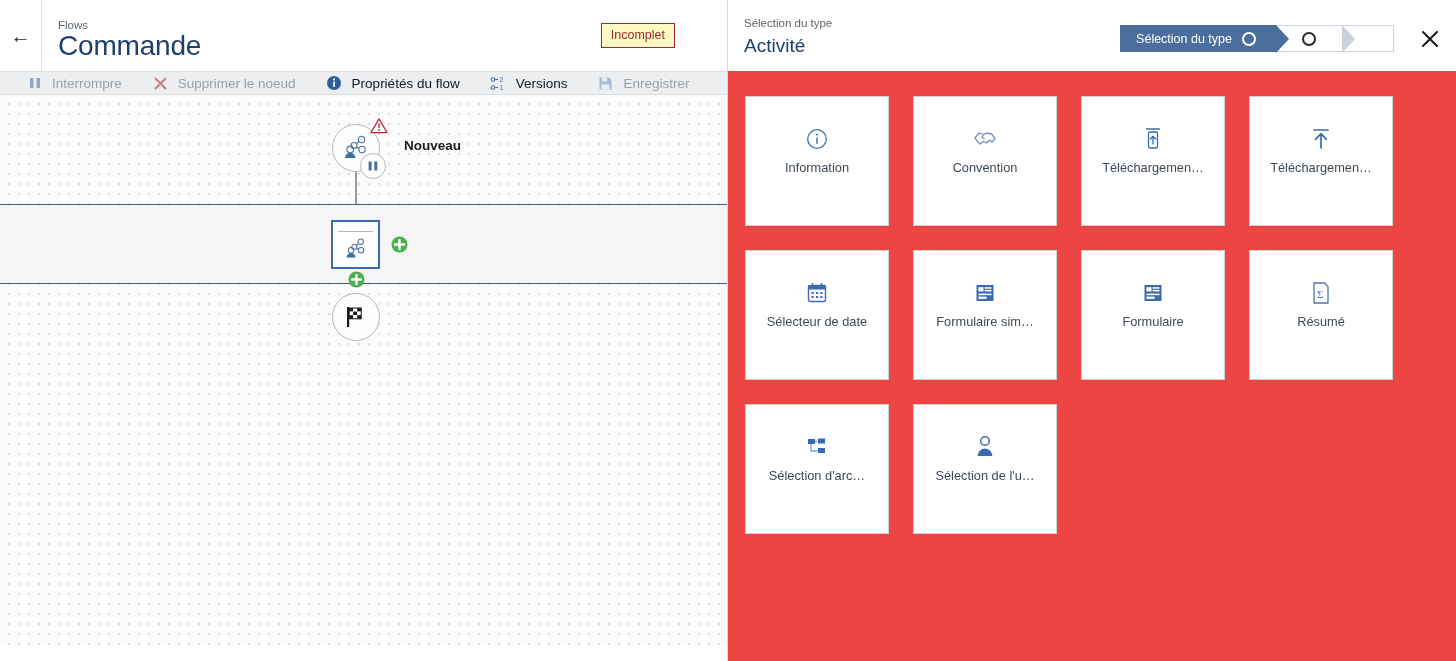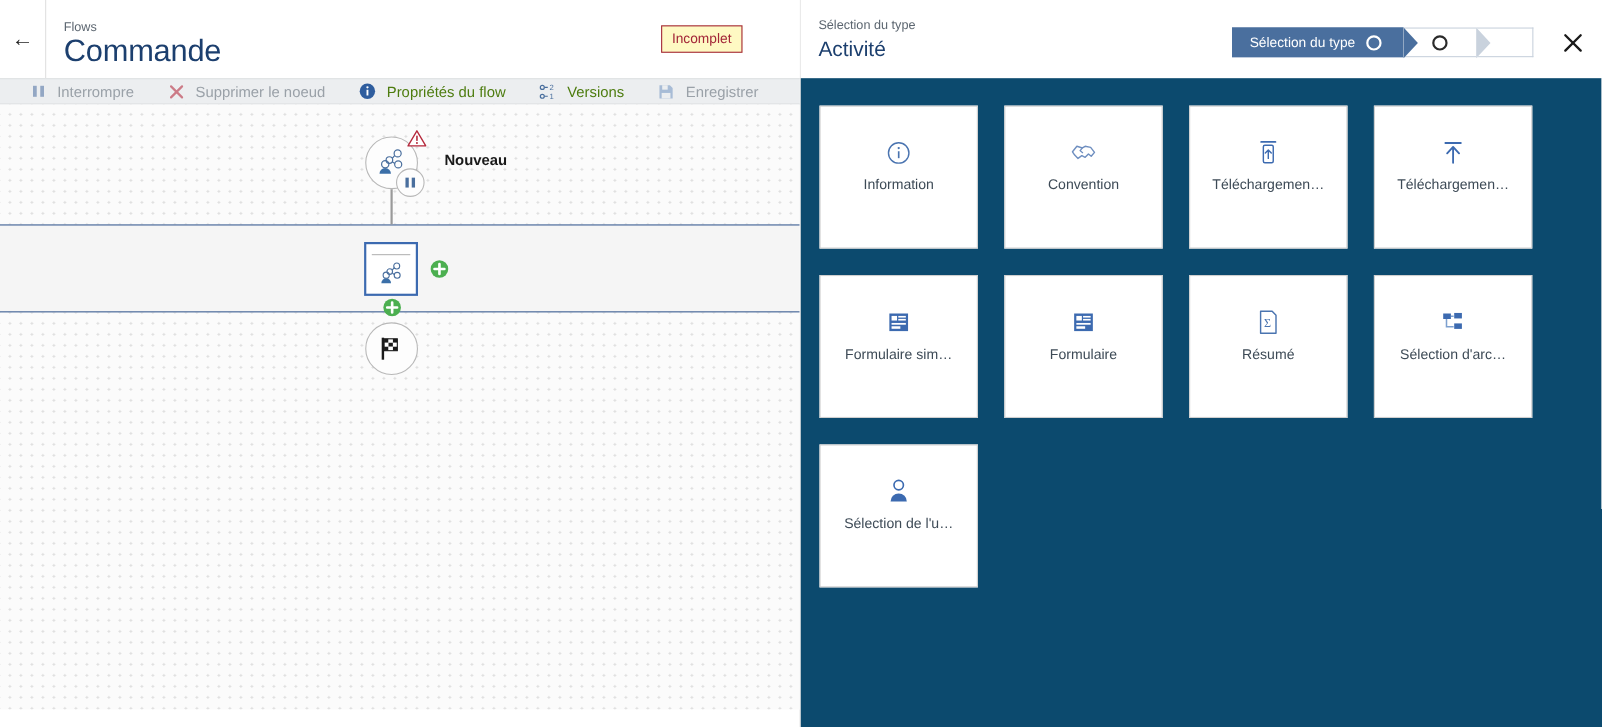--- a/index.html
+++ b/index.html
@@ -69,21 +69,21 @@
     background: #eceef0;
     border-top: 1px solid #dcdfe2;
     border-bottom: 1px solid #dcdfe2;
     display: flex; align-items: center;
     padding-left: 24px;
     gap: 26px;
   }
   .tb-item {
     display: flex; align-items: center; gap: 9px;
     font-size: 13.5px;
-    color: #4d7c0f;
+    color: #0f172a;
     cursor: pointer;
     height: 40px;
     padding: 0 2px;
   }
   .tb-item.disabled { color: #9aa1a8; cursor: default; }
   .tb-ico { width: 17px; height: 17px; display: flex; align-items: center; justify-content: center; flex: none; }
 
   
   #canvas {
     position: relative;
@@ -217,21 +217,21 @@
     width: 52px;
     display: flex; align-items: center; justify-content: center;
     cursor: pointer;
     font-size: 22px; color: #1a1a1a;
     align-self: center; height: 40px;
   }
 
   .rp-body {
     flex: 1;
     padding: 25px 0 0 17px;
-    background: #0c4a6e;
+    background: #ef4444;
   }
   .card-grid {
     display: flex; flex-wrap: wrap;
     gap: 24px;
     width: 690px;
   }
   .card {
     width: 144px; height: 130px;
     border: 1px solid #cfcfcf;
     background: #ffffff;
@@ -471,20 +471,38 @@
         <div class="card">
           <span class="card-ico">
             <svg width="22" height="24" viewBox="0 0 22 24">
                 <path d="M4 3 H18" stroke="#3c6ab0" stroke-width="1.7" stroke-linecap="round"></path>
                 <path d="M11 21 V7 M5.6 12.4 L11 6.6 L16.4 12.4" stroke="#3c6ab0" stroke-width="1.7" fill="none" stroke-linecap="round" stroke-linejoin="round"></path>
               </svg>
           </span>
           <span class="card-lbl">Téléchargemen…</span>
         </div>
 
+        <div class="card">
+          <span class="card-ico">
+            <svg width="22" height="22" viewBox="0 0 22 22">
+                <rect x="2.5" y="3.5" width="17" height="16" rx="1.4" fill="none" stroke="#3c6ab0" stroke-width="1.4"></rect>
+                <rect x="2.5" y="3.5" width="17" height="4" fill="#3c6ab0"></rect>
+                <path d="M6.5 1.8 V4.6 M15.5 1.8 V4.6" stroke="#3c6ab0" stroke-width="1.6" stroke-linecap="round"></path>
+                <g fill="#3c6ab0">
+                  <rect x="5.5" y="10" width="2.2" height="2"></rect>
+                  <rect x="9.9" y="10" width="2.2" height="2"></rect>
+                  <rect x="14.3" y="10" width="2.2" height="2"></rect>
+                  <rect x="5.5" y="14" width="2.2" height="2"></rect>
+                  <rect x="9.9" y="14" width="2.2" height="2"></rect>
+                  <rect x="14.3" y="14" width="2.2" height="2"></rect>
+                </g>
+              </svg>
+          </span>
+          <span class="card-lbl">Sélecteur de date</span>
+        </div>
 
         <div class="card">
           <span class="card-ico">
             <svg width="22" height="22" viewBox="0 0 22 22">
                 <rect x="2.5" y="3" width="17" height="16" fill="#3c6ab0"></rect>
                 <rect x="4.5" y="5.2" width="5" height="4.2" fill="#ffffff"></rect>
                 <rect x="10.6" y="5.2" width="6.9" height="1.5" fill="#ffffff"></rect>
                 <rect x="10.6" y="7.9" width="6.9" height="1.5" fill="#ffffff"></rect>
                 <rect x="4.5" y="11.6" width="13" height="1.6" fill="#ffffff"></rect>
                 <rect x="4.5" y="14.6" width="8" height="2.3" fill="#ffffff"></rect>

